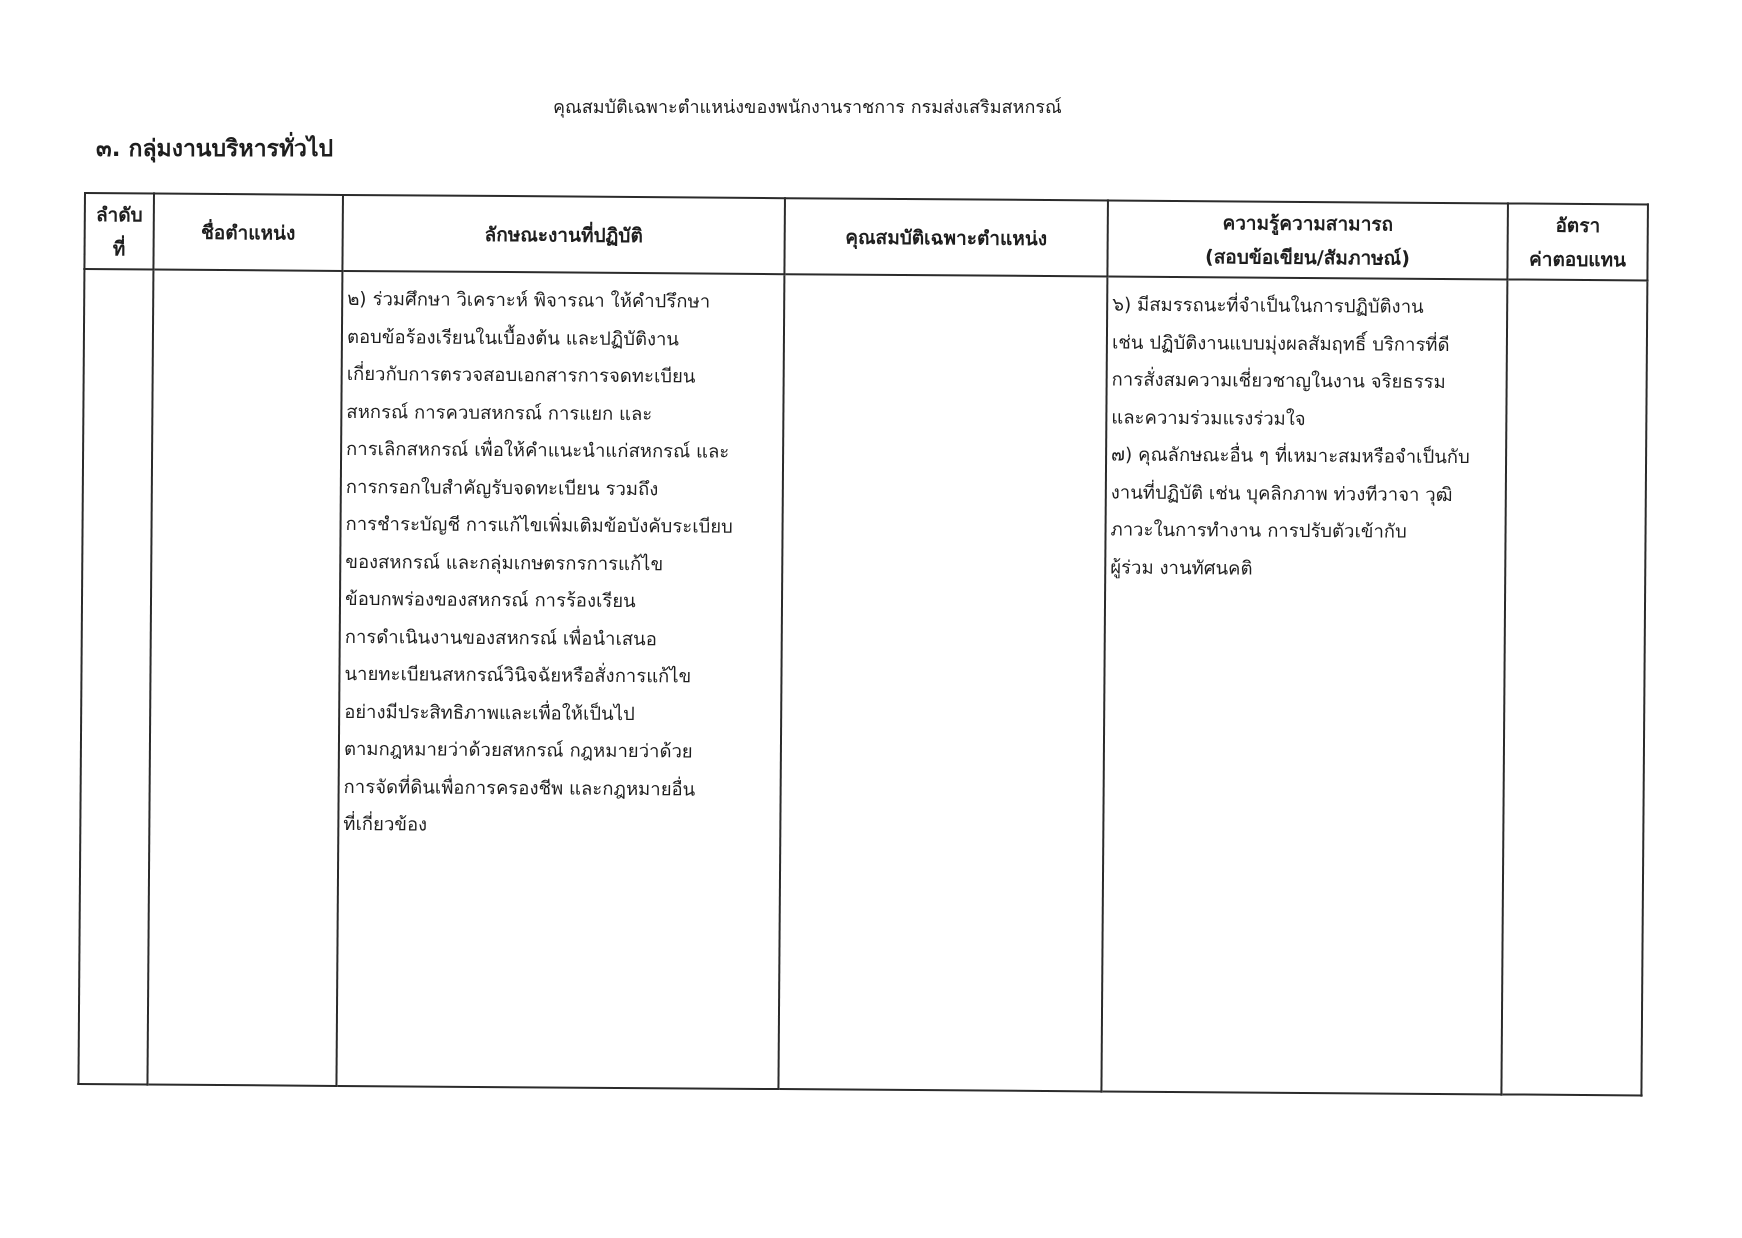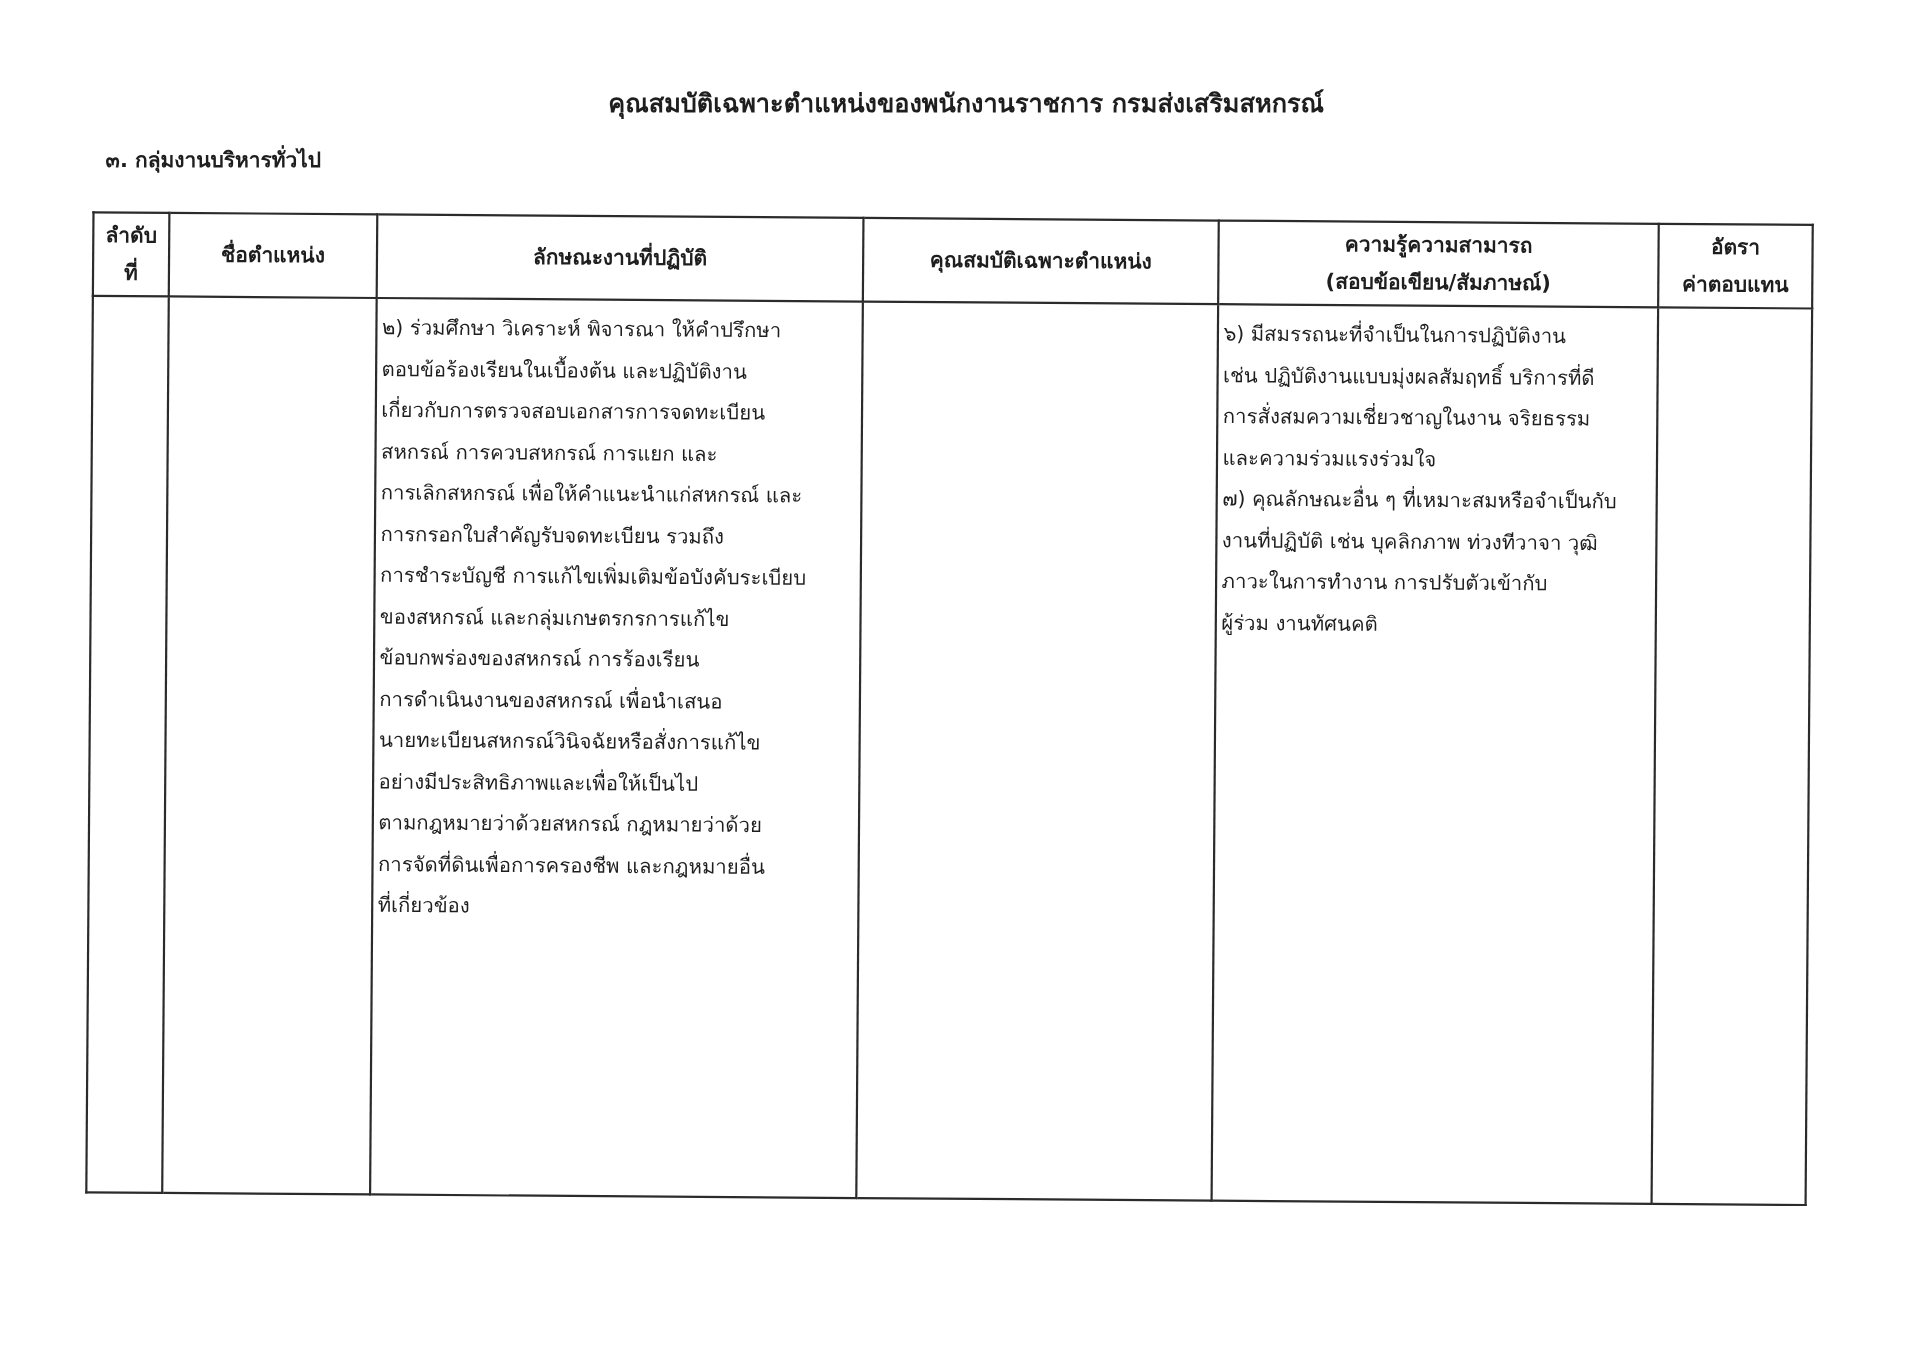--- a/index.html
+++ b/index.html
@@ -11,31 +11,31 @@
       width: 1742px;
       height: 1238px;
       position: relative;
       overflow: hidden;
       font-family: "DejaVu Sans", "Liberation Sans", sans-serif;
       color: #1e1e1e;
     }
     .page-title {
       position: absolute;
       left: 553px;
-      top: 76px;
-      font-size: 23px;
-      font-weight: bold;
+      top: 92px;
+      font-size: 18px;
+      font-weight: normal;
       letter-spacing: 0px;
       white-space: nowrap;
     }
     .section-title {
       position: absolute;
       left: 96px;
       top: 130px;
-      font-size: 19px;
+      font-size: 23px;
       font-weight: bold;
       white-space: nowrap;
     }
     .table-wrap {
       position: absolute;
       left: 84px;
       top: 192px;
       width: 1563px;
       height: 893px;
       transform-origin: 0 0;

